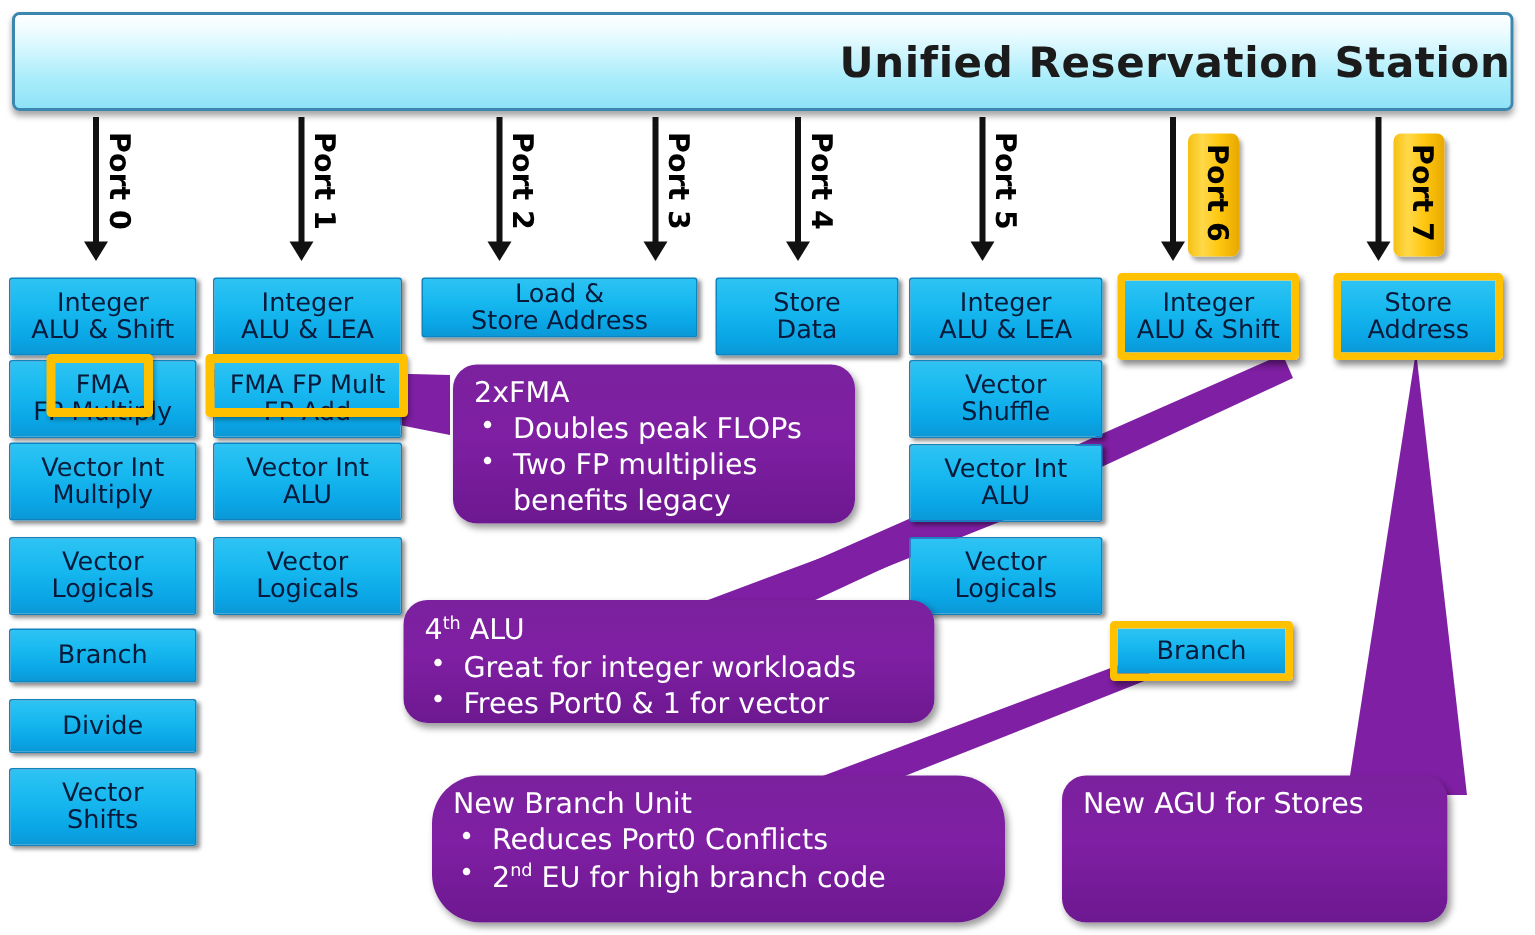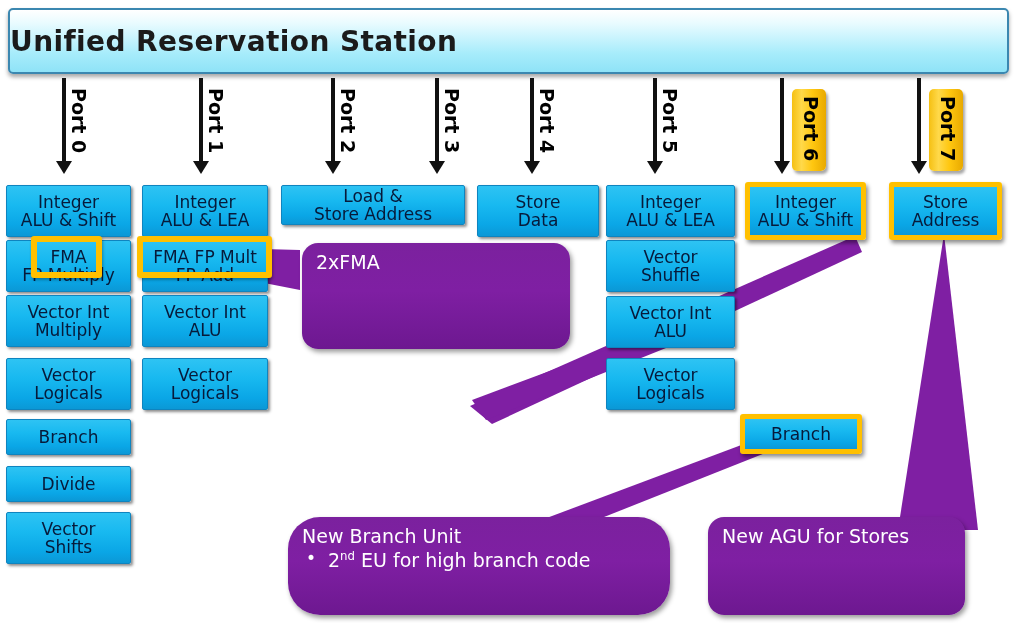--- a/index.html
+++ b/index.html
@@ -12,21 +12,21 @@
     position:relative;
   }
   #stage{position:absolute;left:0;top:0;width:1023px;height:623px;}
 
   
   .urs{
     position:absolute;left:8px;top:8px;width:1001px;height:66px;
     border:2px solid #3b87b0;border-radius:5px;
     background:linear-gradient(to bottom,#ffffff 0%,#e8fbff 22%,#a7ecfb 70%,#8fe3f7 100%);
     box-shadow:0 3px 4px rgba(0,0,0,.35);
-    display:flex;align-items:center;justify-content:flex-start;
+    display:flex;align-items:center;justify-content:flex-end;
     box-sizing:border-box;
   }
   .urs-title{
     font-size:28px;font-weight:bold;color:#1b1b1b;letter-spacing:.4px;
     font-family:"DejaVu Sans","Liberation Sans",sans-serif;
   }
 
   
   .port-arrow{position:absolute;width:4px;background:#111;}
   .port-head{
@@ -277,27 +277,49 @@
         <span>Store</span>
         <span>Address</span>
       </span>
   </div>
 
   <div class="gold-frame z-frame" style="left:31px;top:236px;width:71px;height:42px;"></div>
   <div class="gold-frame z-frame" style="left:137px;top:236px;width:135px;height:42px;"></div>
 
   <div class="callout z-call" style="left:302px;top:243px;width:268px;height:106px;">
     <span class="ct">2xFMA</span>
-  </div>
-
+    <ul>
+      <li>
+          <span class="cont">Doubles peak FLOPs</span>
+        </li>
+      <li>
+          <span class="cont">Two FP multiplies benefits legacy</span>
+        </li>
+    </ul>
+  </div>
+
+  <div class="callout z-call" style="left:269px;top:400px;width:354px;height:82px;">
+    <span class="ct"><span>4</span><sup>th</sup><span> ALU</span></span>
+    <ul>
+      <li>
+          <span class="cont">Great for integer workloads</span>
+        </li>
+      <li>
+          <span class="cont">Frees Port0 &amp; 1 for vector</span>
+        </li>
+    </ul>
+  </div>
 
   <div class="callout z-call" style="left:288px;top:517px;width:382px;height:98px;border-radius:32px;">
     <span class="ct">New Branch Unit</span>
     <ul>
       <li>
+          <span class="cont">Reduces Port0 Conflicts</span>
+        </li>
+      <li>
           <span class="cont"><span>2</span><sup>nd</sup><span> EU for high branch code</span></span>
         </li>
     </ul>
   </div>
 
   <div class="callout z-call" style="left:708px;top:517px;width:257px;height:98px;">
     <span class="ct">New AGU for Stores</span>
   </div>
 
 </div>

